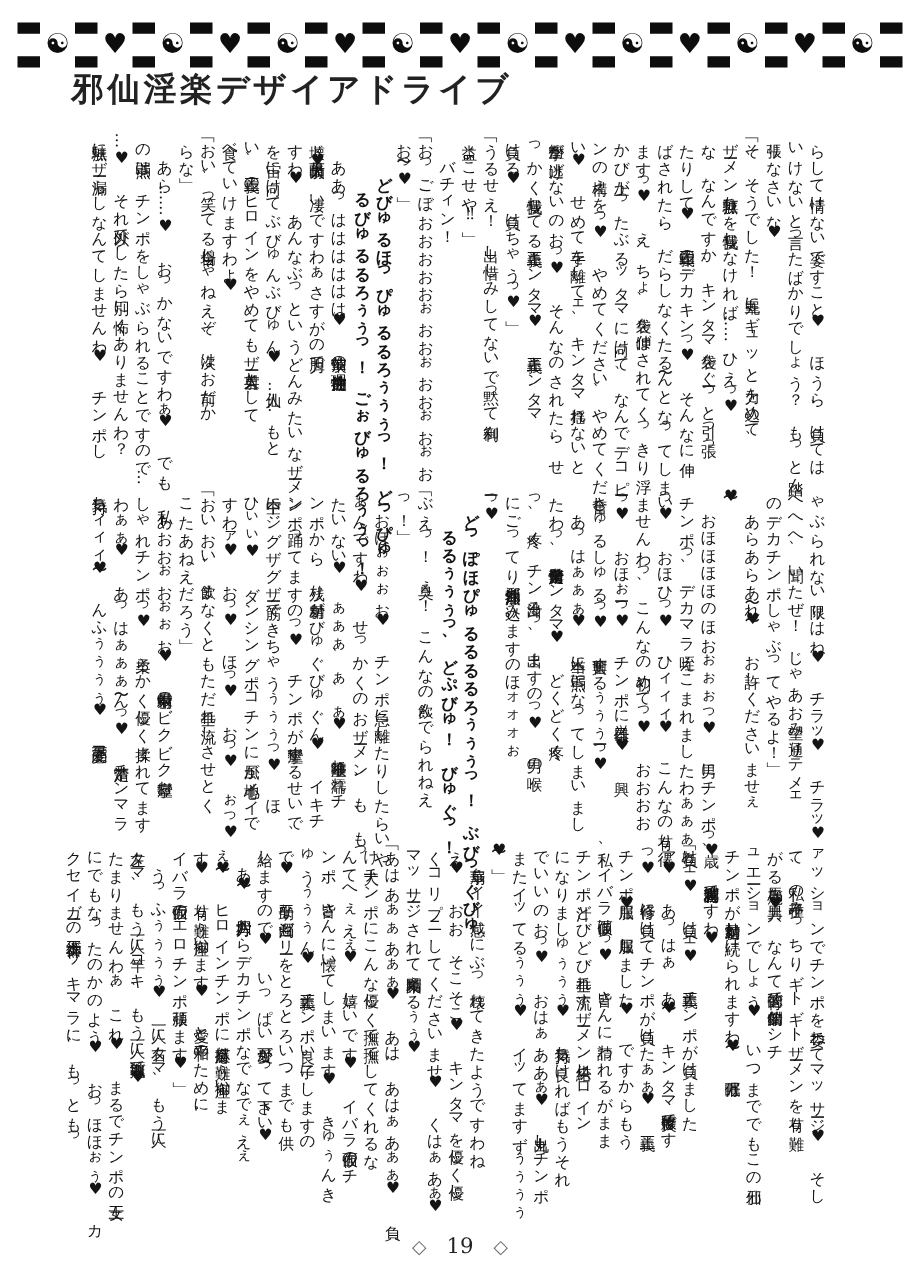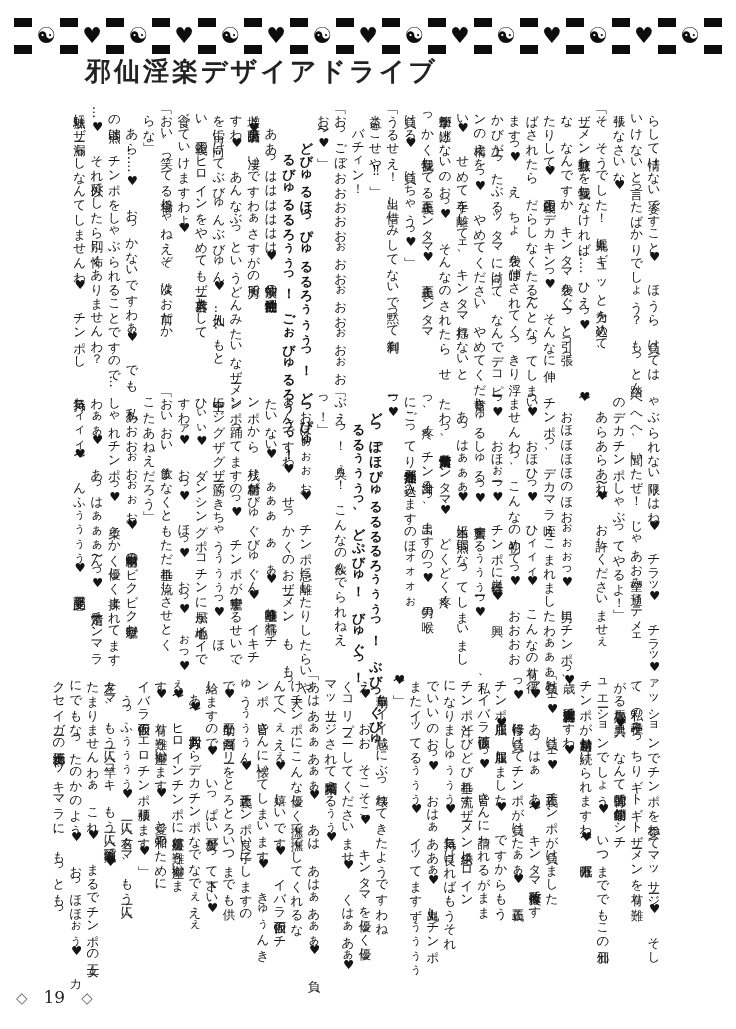--- a/index.html
+++ b/index.html
@@ -19,39 +19,39 @@
     flex:1 1 auto; height:36px; margin:0 4px;
     border-top:9px solid #0d0d0d; border-bottom:9px solid #0d0d0d;
   }
   .sym{
     flex:0 0 auto; font-size:22px; line-height:1; color:#0d0d0d;
     font-family:"DejaVu Sans","Liberation Sans",sans-serif;
   }
   .title{
     position:absolute; top:54px; left:57px;
     font-size:26px; font-weight:bold; letter-spacing:3px;
-    font-family:"DejaVu Sans","Liberation Sans",sans-serif; color:#222;margin-left:28px;
+    font-family:"DejaVu Sans","Liberation Sans",sans-serif; color:#222;
   }
   
   .band{
     position:absolute; right:73px;
     writing-mode:vertical-rl; text-orientation:mixed;
     font-size:12.5px; line-height:17.4px;
   }
   .band p{ margin:0; white-space:nowrap; }
   .band p.pop{
     font-family:"DejaVu Sans","Liberation Sans",sans-serif;
     font-weight:bold; font-size:13px;
   }
   #band1{ top:106px; height:279px; }
   #band2{ top:389px; height:279px; }
   #band3{ top:672px; height:290px; line-height:17px; }
   .footer{
     position:absolute; bottom:22px; left:0; width:100%;
-    font-size:17px; color:#222;
+    text-align:center; font-size:17px; color:#222;
   }
   .footer .dia{ color:#666; font-size:15px; margin:0 16px; }
 </style>
 </head>
 <body>
 
 <div class="border-strip">
     <div class="dash"></div>
     <span class="sym">☯</span>
     <div class="dash"></div>

